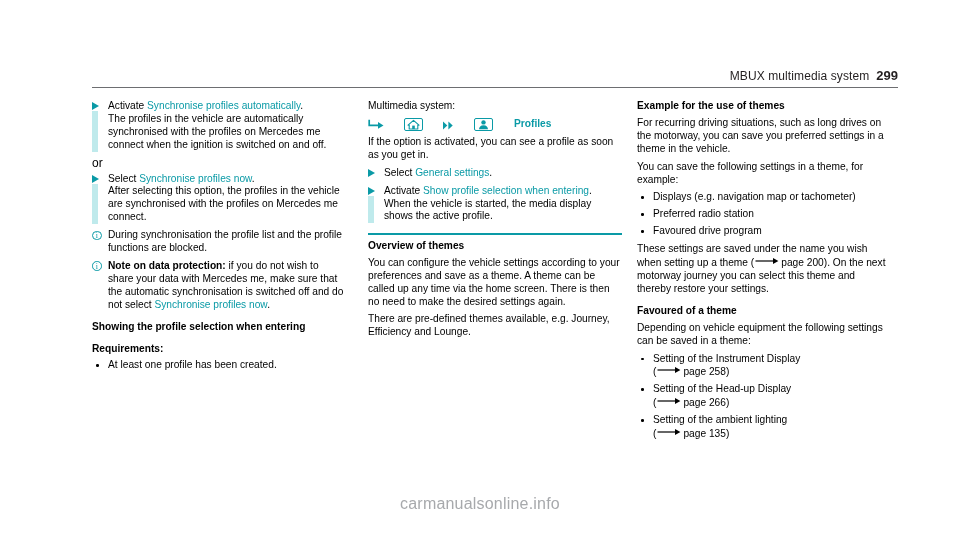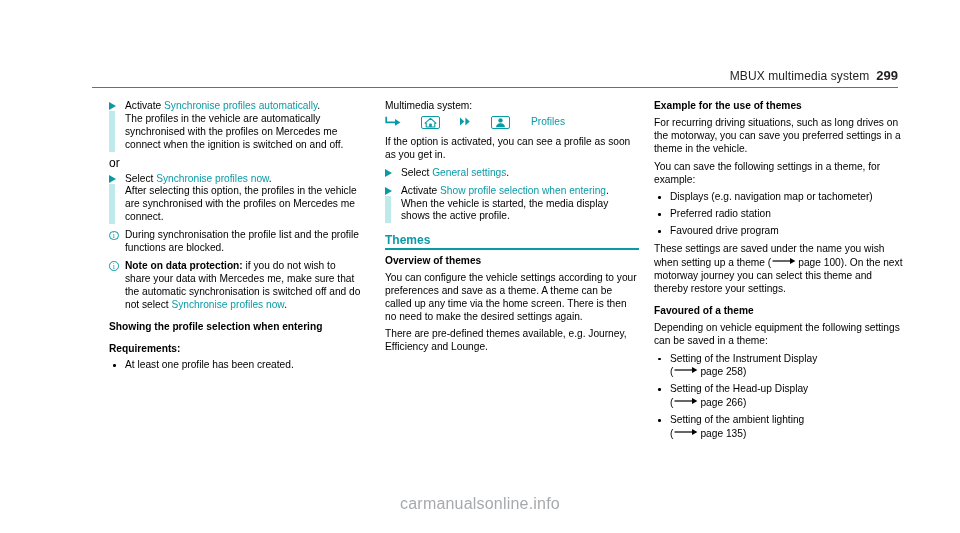--- a/index.html
+++ b/index.html
@@ -44,21 +44,21 @@
     left: 92px;
     top: 87px;
     width: 806px;
     height: 1px;
     background: #6d6e71;
   }
 
   
   .columns {
     position: absolute;
-    left: 109px;
+    left: 92px;
     top: 100px;
     width: 810px;
     height: 400px;
   }
   .col {
     position: absolute;
     top: 0;
     width: 254px;
     font-size: 10.2px;
     line-height: 12.9px;
@@ -185,24 +185,25 @@
 
   
   .or-line {
     margin: 0 0 3px 0;
     font-size: 12px;
   }
 
   
   .iconrow {
     display: flex;
-    align-items: flex-start;
+    align-items: flex-end;
     gap: 19px;
     margin: 3px 0 5px 0;
     height: 15px;
+    font-weight: bold;
   }
   .icon-box {
     width: 19px;
     height: 13px;
     border: 1.3px solid #0a9aa6;
     border-radius: 2px;
     box-sizing: border-box;
     display: flex;
     align-items: center;
     justify-content: center;
@@ -322,21 +323,20 @@
       <span class="steptext"><span>Select </span><span class="tealtxt">General settings</span><span>.</span></span>
     </div>
 
     <div class="step">
       <span class="tri"></span>
       <span class="bar"></span>
       <span class="steptext"><span>Activate </span><span class="tealtxt">Show profile selection when entering</span><span>.</span><br><span>When the vehicle is started, the media display shows the active profile.</span></span>
     </div>
 
     <div class="sec-wrap">
-      <div class="h-section">Themes</div>
       <div class="h-section-rule"></div>
 
       <div class="h-bold">Overview of themes</div>
       <div class="para">You can configure the vehicle settings according to your preferences and save as a theme. A theme can be called up any time via the home screen. There is then no need to make the desired settings again.</div>
       <div class="para">There are pre-defined themes available, e.g. Journey, Efficiency and Lounge.</div>
     </div>
 
   </div>
 
   <div class="col col-3">
@@ -347,21 +347,21 @@
 
     <ul class="blist">
       <li><span class="dot"></span><span>Displays (e.g. navigation map or tachometer)</span></li>
       <li><span class="dot"></span><span>Preferred radio station</span></li>
       <li><span class="dot"></span><span>Favoured drive program</span></li>
     </ul>
 
     <div class="para"><span>These settings are saved under the name you wish when setting up a theme (</span><span class="xref-arrow"><svg width="24" height="8" viewBox="0 0 24 8">
             <path d="M0.5 4 L19 4" fill="none" stroke="#000" stroke-width="1.2"></path>
             <path d="M18 0.9 L23.4 4 L18 7.1 Z" fill="#000"></path>
-          </svg></span><span>page 100</span><span>). On the next motorway journey you can select this theme and thereby restore your settings.</span></div>
+          </svg></span><span>page 200</span><span>). On the next motorway journey you can select this theme and thereby restore your settings.</span></div>
 
     <div class="h-bold h-bold-sp">Favoured of a theme</div>
     <div class="para">Depending on vehicle equipment the following settings can be saved in a theme:</div>
 
     <ul class="blist">
       <li><span class="dot"></span><span>Setting of the Instrument Display</span><br>(<span class="xref-arrow"><svg width="24" height="8" viewBox="0 0 24 8">
               <path d="M0.5 4 L19 4" fill="none" stroke="#000" stroke-width="1.2"></path>
               <path d="M18 0.9 L23.4 4 L18 7.1 Z" fill="#000"></path>
             </svg></span><span>page 258</span>)</li>
       <li><span class="dot"></span><span>Setting of the Head-up Display</span><br>(<span class="xref-arrow"><svg width="24" height="8" viewBox="0 0 24 8">

